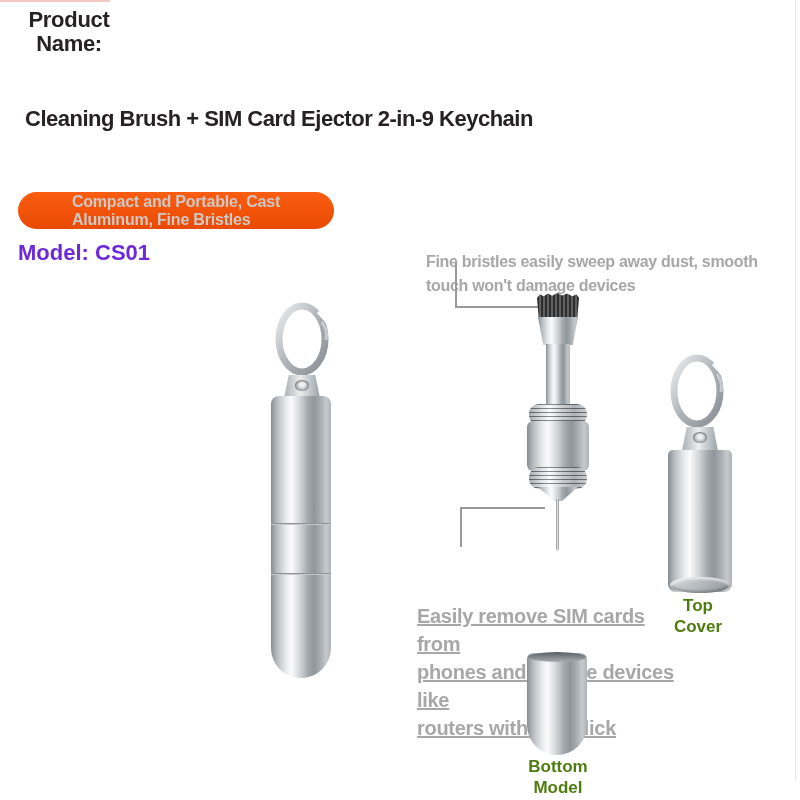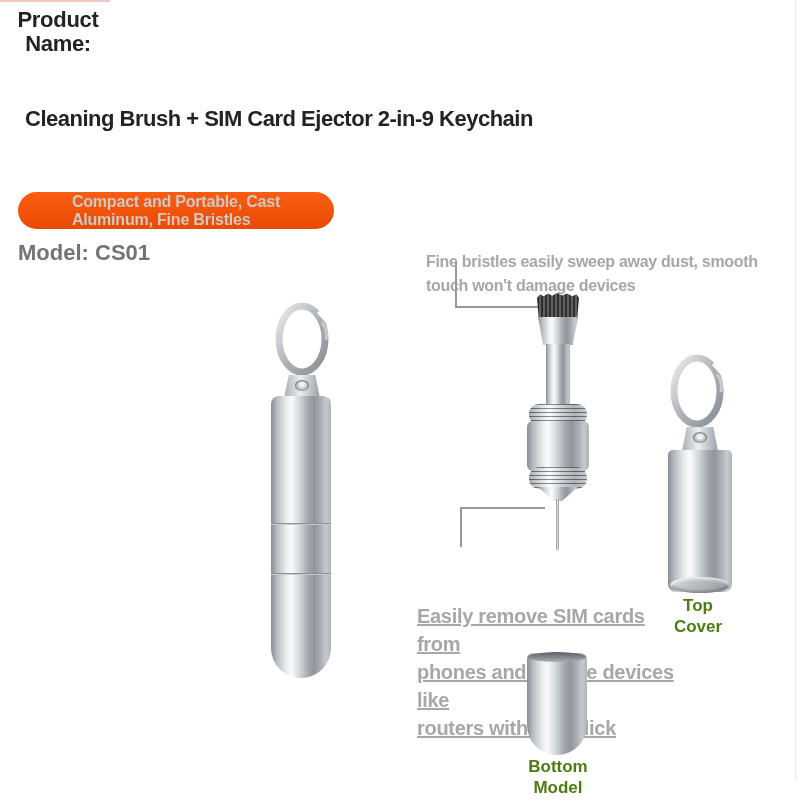--- a/index.html
+++ b/index.html
@@ -6,30 +6,30 @@
   .stage{
     position:relative;width:800px;height:800px;background:#ffffff;overflow:hidden;
     font-family:"Liberation Sans",sans-serif;color:#262223;
   }
   .abs{position:absolute;}
   .pre{white-space:pre-line;}
   
   .top-line{left:0;top:0;width:110px;height:2px;background:#f5c6c1;}
   .right-line{left:795px;top:0;width:1px;height:780px;background:#f6e2de;}
   
-  .product-name{left:7px;top:8px;width:102px;text-align:center;
+  .product-name{left:18px;top:8px;width:102px;text-align:center;
     font-size:22px;font-weight:700;line-height:24px;letter-spacing:-0.3px;color:#26222
 
 3;}
   .title{left:25px;top:106px;font-size:22px;font-weight:700;letter-spacing:-0.5px;color:#262223;}
   .badge{left:18px;top:192px;width:316px;height:37px;border-radius:19px;
     background:linear-gradient(to bottom,#fb5e12,#e84a02);
     display:flex;align-items:center;justify-content:center;text-align:left;
     font-size:16px;font-weight:700;line-height:18px;letter-spacing:-0.2px;color:#d0c8c2;}
-  .model{left:18px;top:240px;font-size:22px;font-weight:700;color:#737373;}
+  .model{left:18px;top:240px;font-size:22px;font-weight:700;color:#6d28d9;}
   
   .soft-heading{left:398px;top:172px;width:120px;text-align:center;
     font-size:17px;font-weight:700;line-height:23px;color:#3d3d3d;}
   .desc{font-weight:700;color:#a7a7a7;letter-spacing:-0.3px;}
   .soft-desc{left:426px;top:250px;width:380px;font-size:16px;line-height:24px;}
   .sim-heading{left:417px;top:551px;width:280px;font-size:19px;font-weight:700;
     line-height:27px;letter-spacing:-0.3px;color:#2f2c2d;}
   .sim-desc{left:417px;top:602px;width:270px;font-size:20px;line-height:28px;text-decoration:underline;}
   .part-label{font-size:17px;font-weight:700;line-height:21px;color:#4d7c0f;text-align:center;}
   .top-cover-label{left:648px;top:595px;width:100px;}

